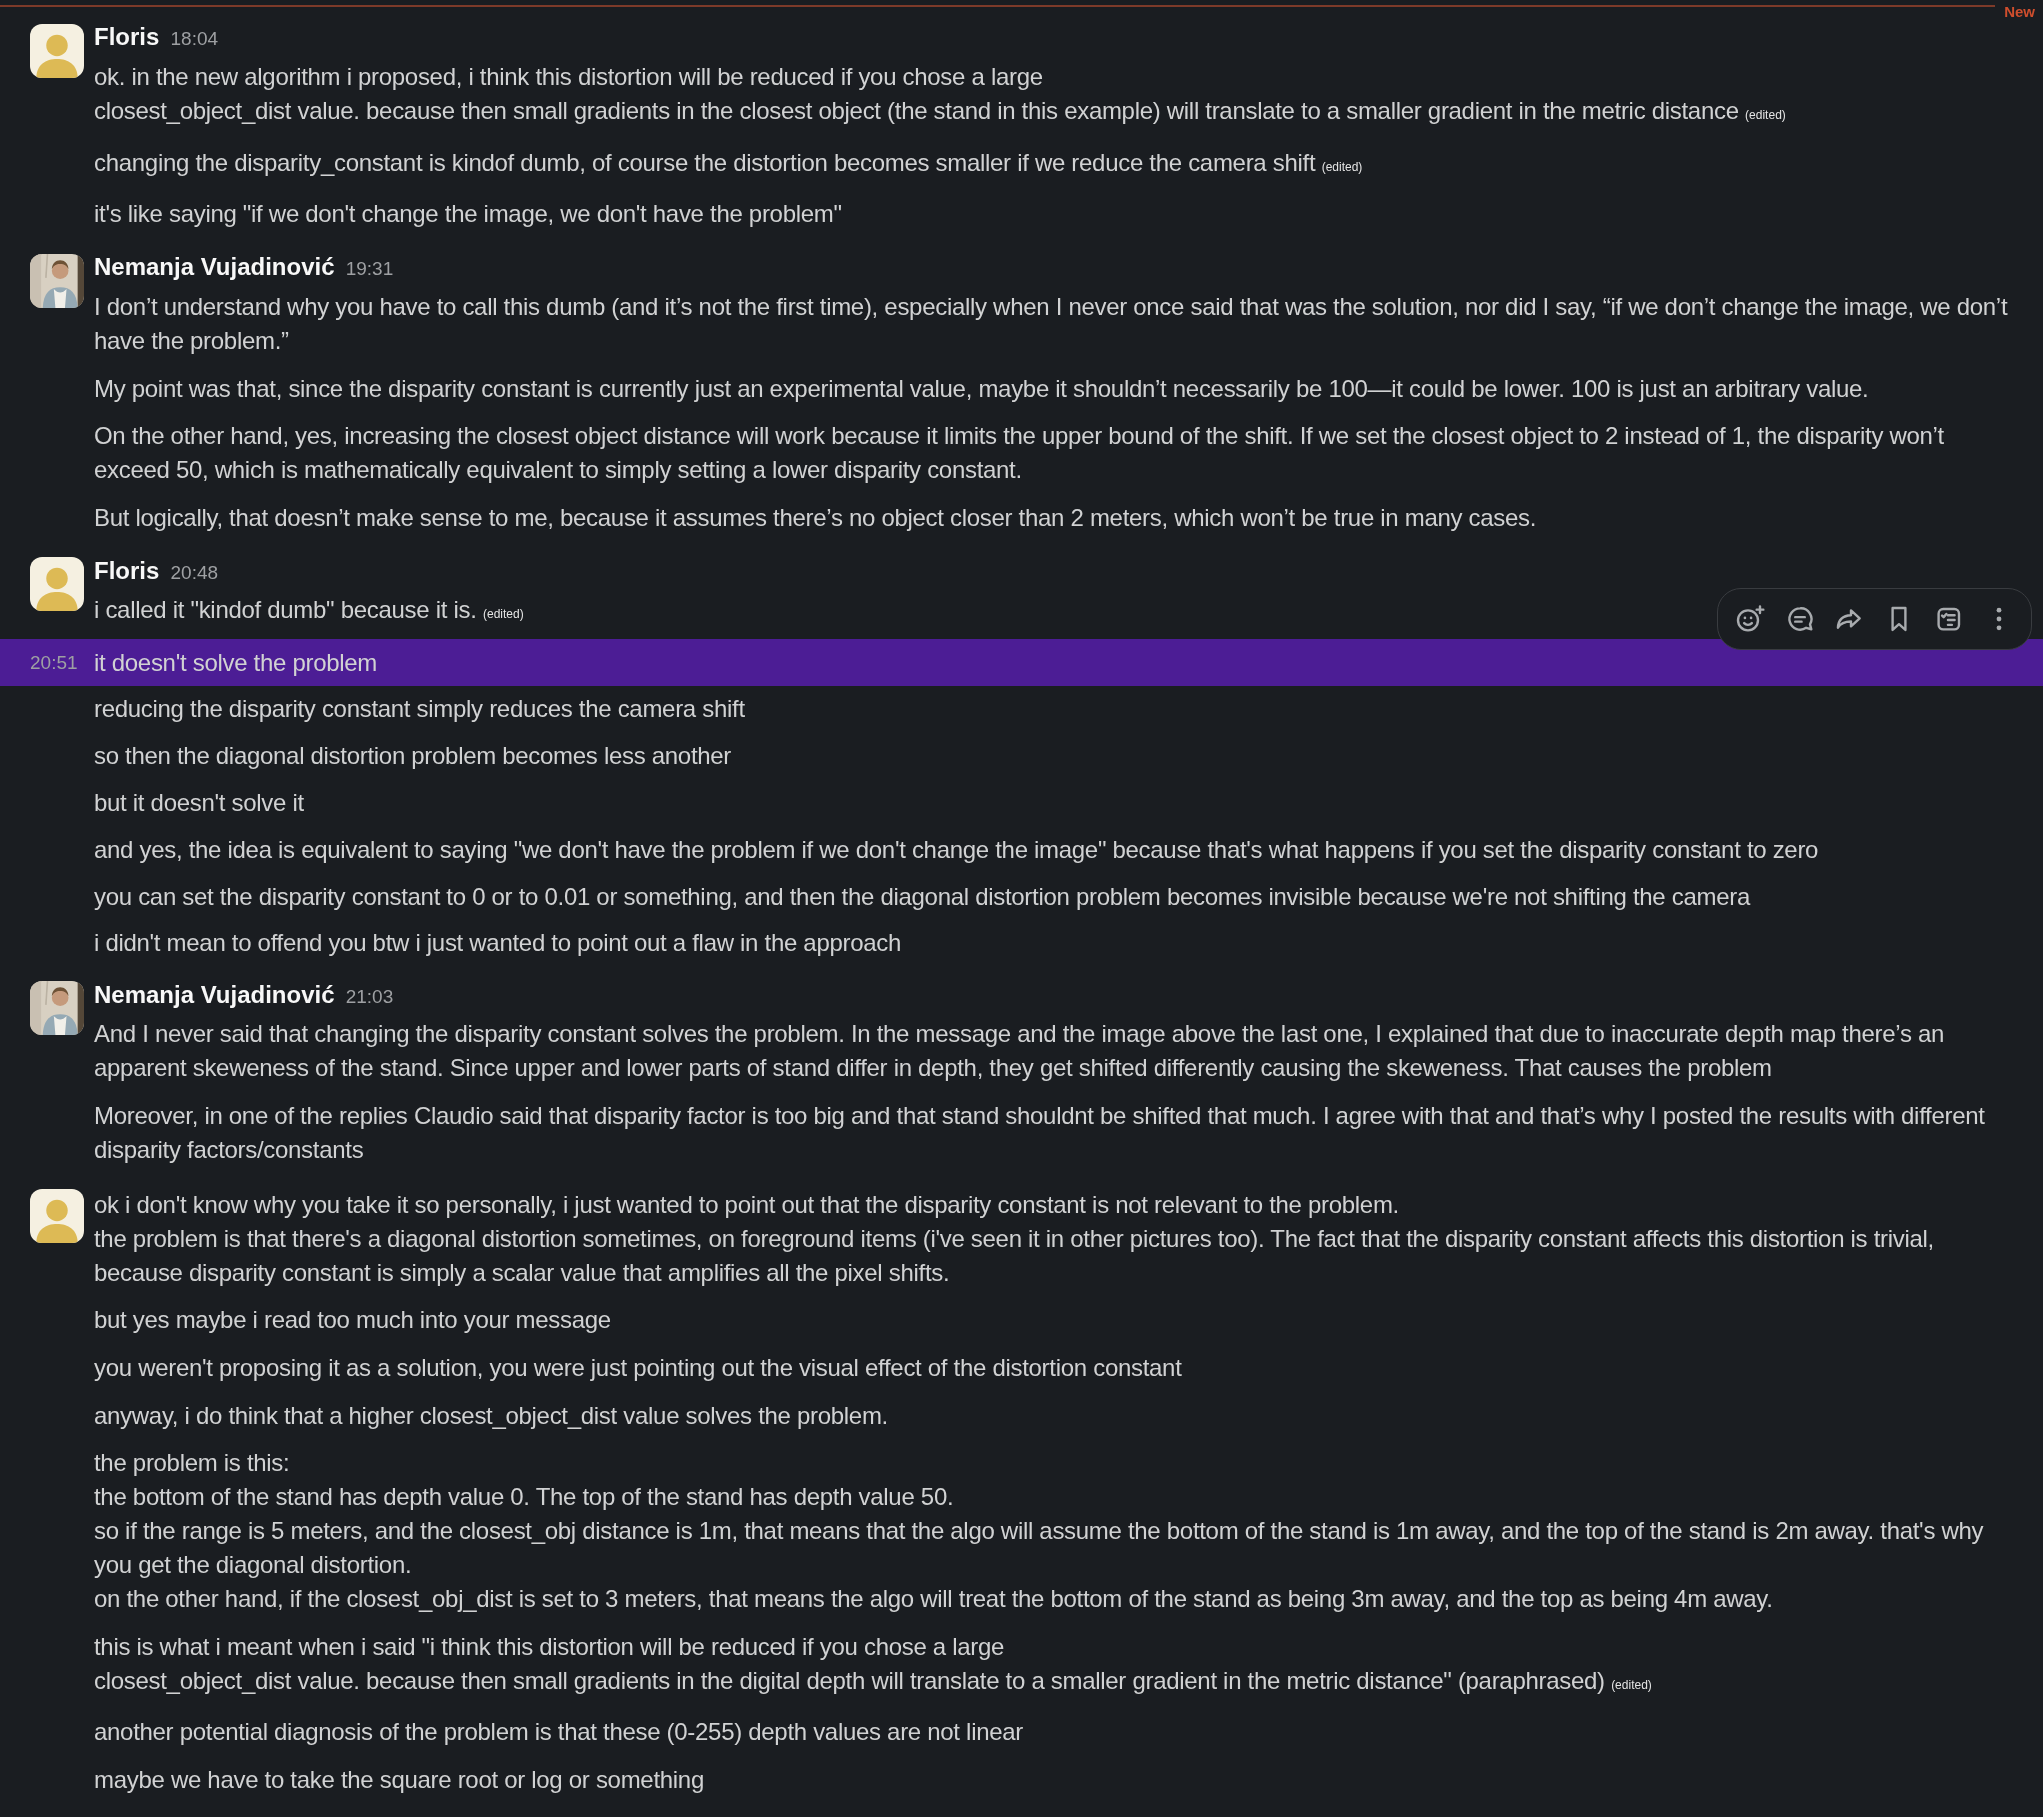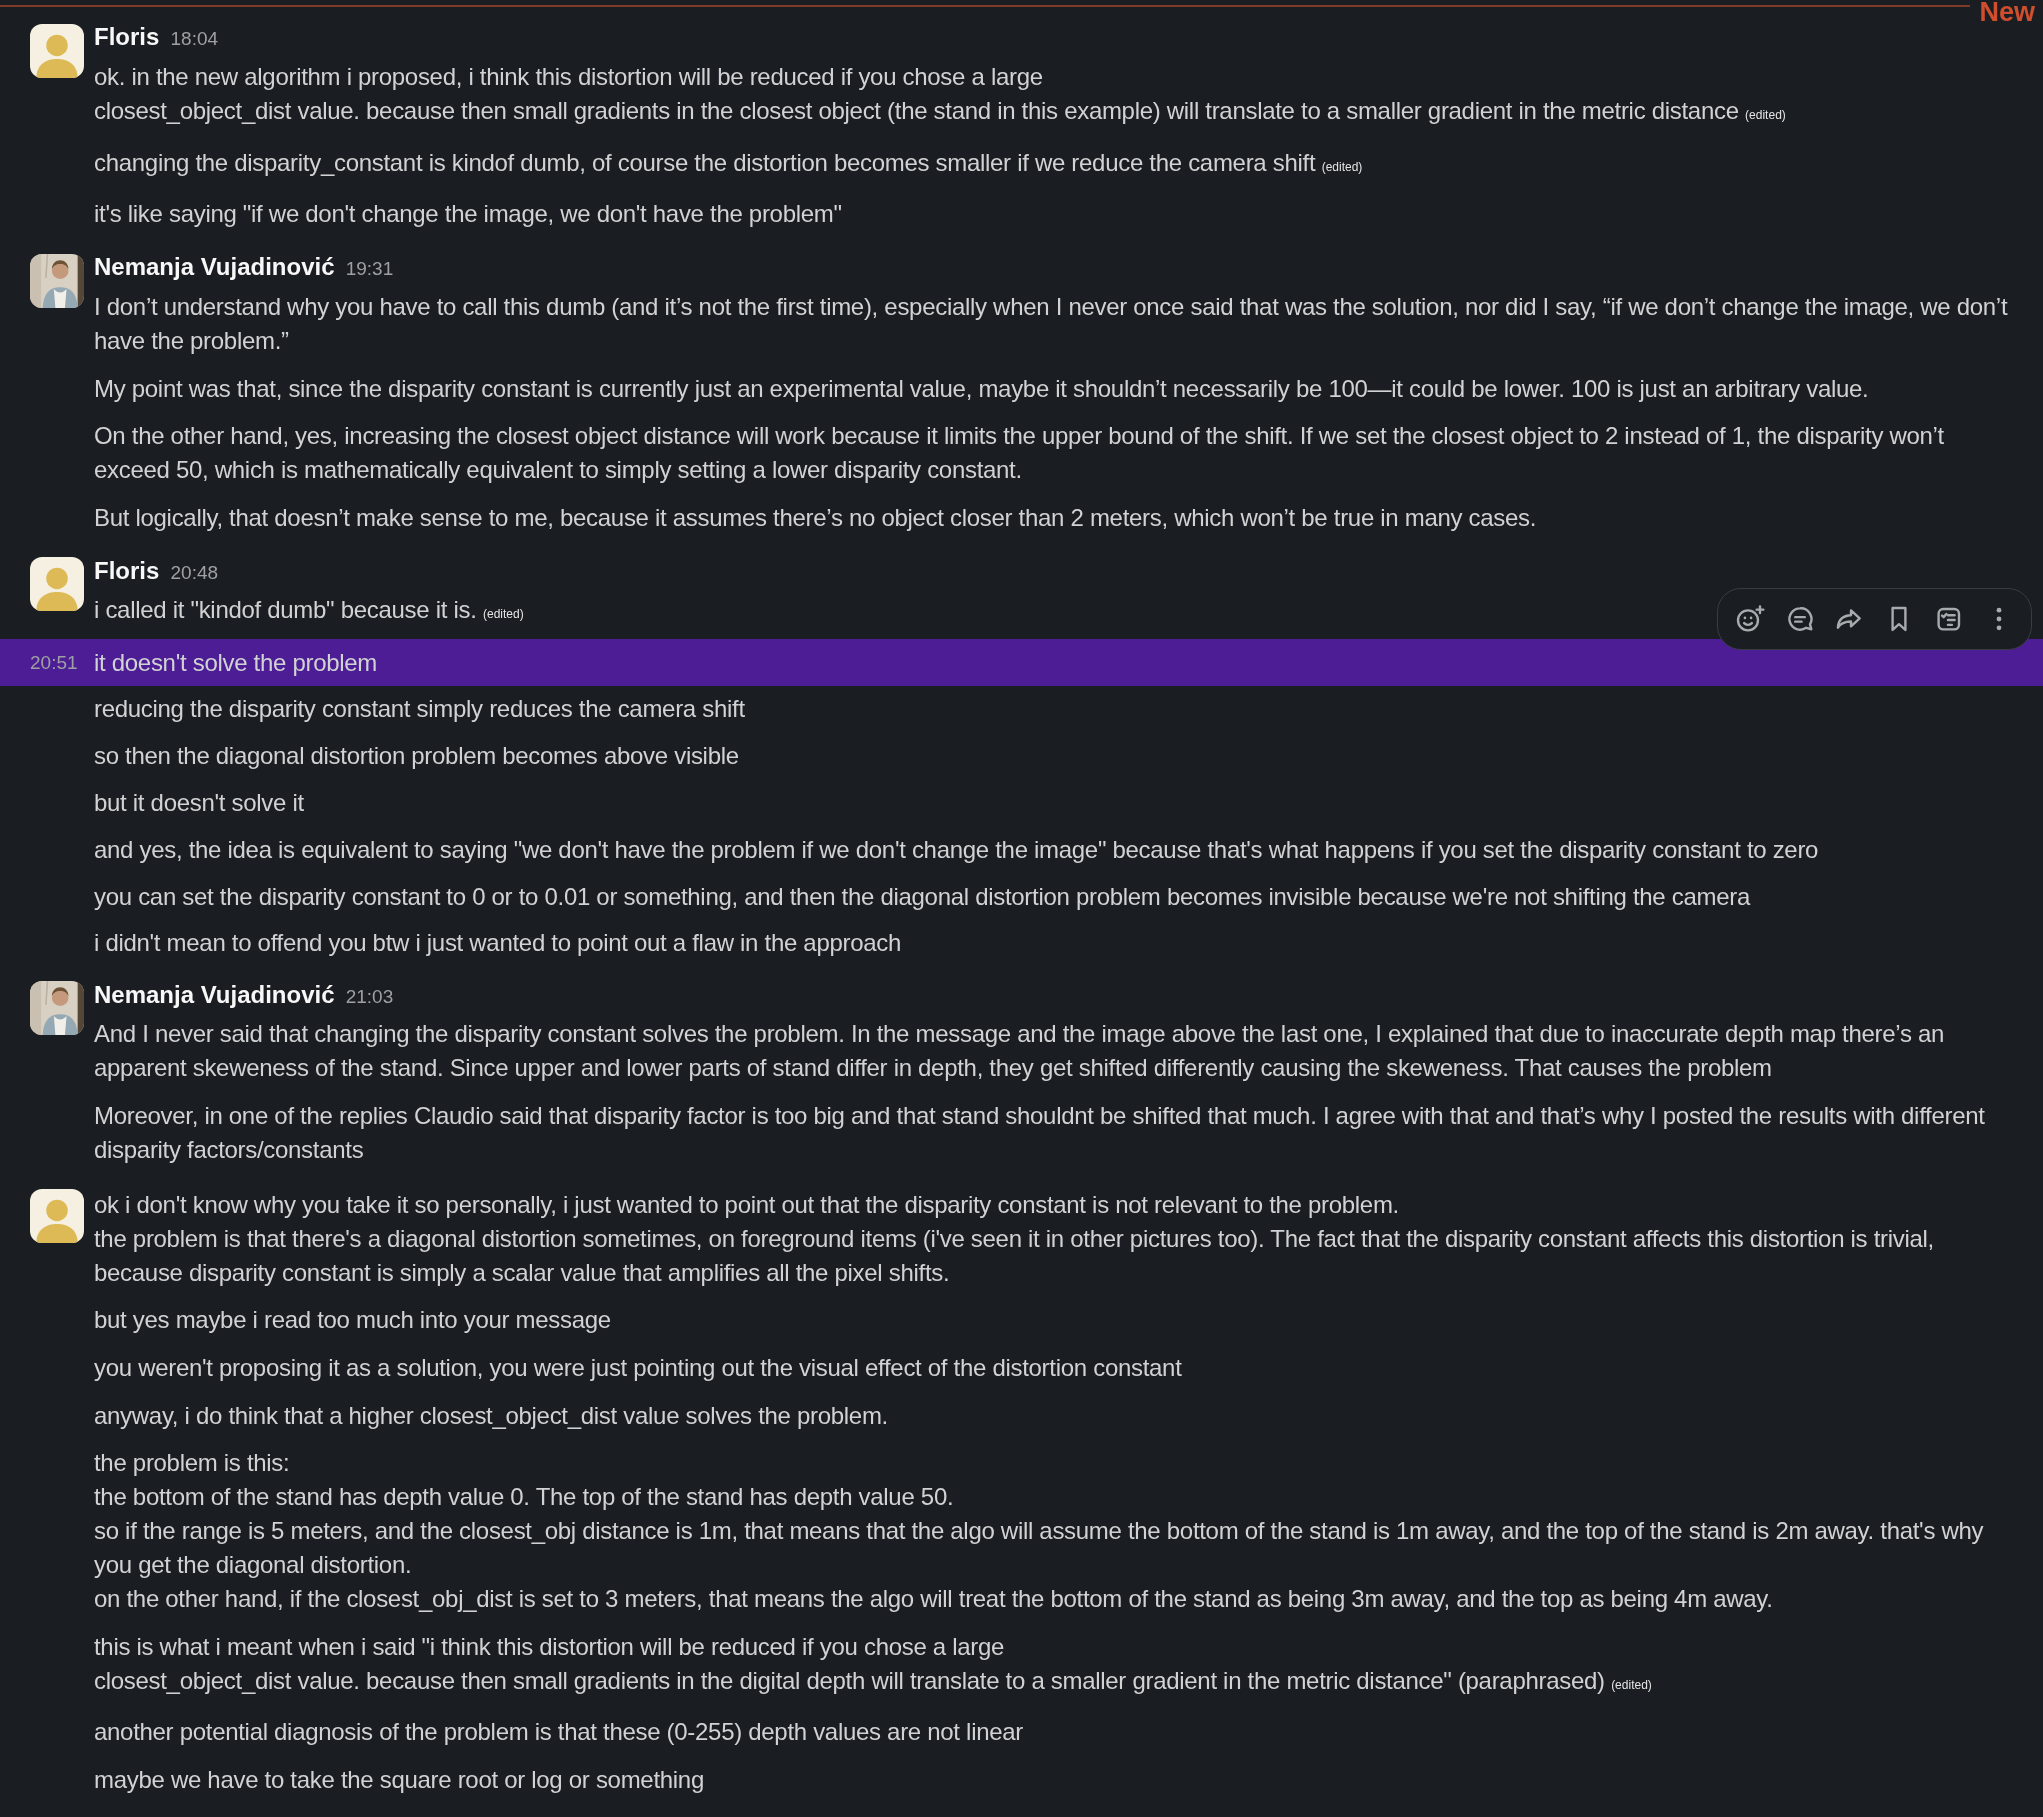--- a/index.html
+++ b/index.html
@@ -13,21 +13,21 @@
   }
 
   
   .new-divider {
     position:absolute; top:0; left:0; right:0;
     display:flex; align-items:flex-start;
     z-index:6; pointer-events:none;
   }
   .new-divider .line { flex:1; height:0; border-top:2.4px solid #7d3a29; margin-top:4.8px; }
   .new-divider .label {
-    color:#cf4e2d; font-weight:700; font-size:27px; line-height:24px;
+    color:#cf4e2d; font-weight:700; font-size:15px; line-height:24px;
     padding:0 8px 0 9.6px;
   }
 
   
   .feed { padding-top:9.6px; }
 
   .message { position:relative; padding:6.4px 17.6px 8px 94px; margin-top:6.4px; }
   .avatar {
     position:absolute; left:29.5px; top:8px;
     width:54px; height:54px; border-radius:12px; overflow:hidden;
@@ -190,21 +190,21 @@
     </div>
   </div>
 
   <div class="row">
     <div class="msg-text">
         <p><span class="txt">reducing the disparity constant simply reduces the camera shift</span></p>
       </div>
   </div>
   <div class="row">
     <div class="msg-text">
-        <p><span class="txt">so then the diagonal distortion problem becomes above visible</span></p>
+        <p><span class="txt">so then the diagonal distortion problem becomes less another</span></p>
       </div>
   </div>
   <div class="row">
     <div class="msg-text">
         <p><span class="txt">but it doesn't solve it</span></p>
       </div>
   </div>
   <div class="row">
     <div class="msg-text">
         <p><span class="txt">and yes, the idea is equivalent to saying "we don't have the problem if we don't change the image" because that's what happens if you set the disparity constant to zero</span></p>

